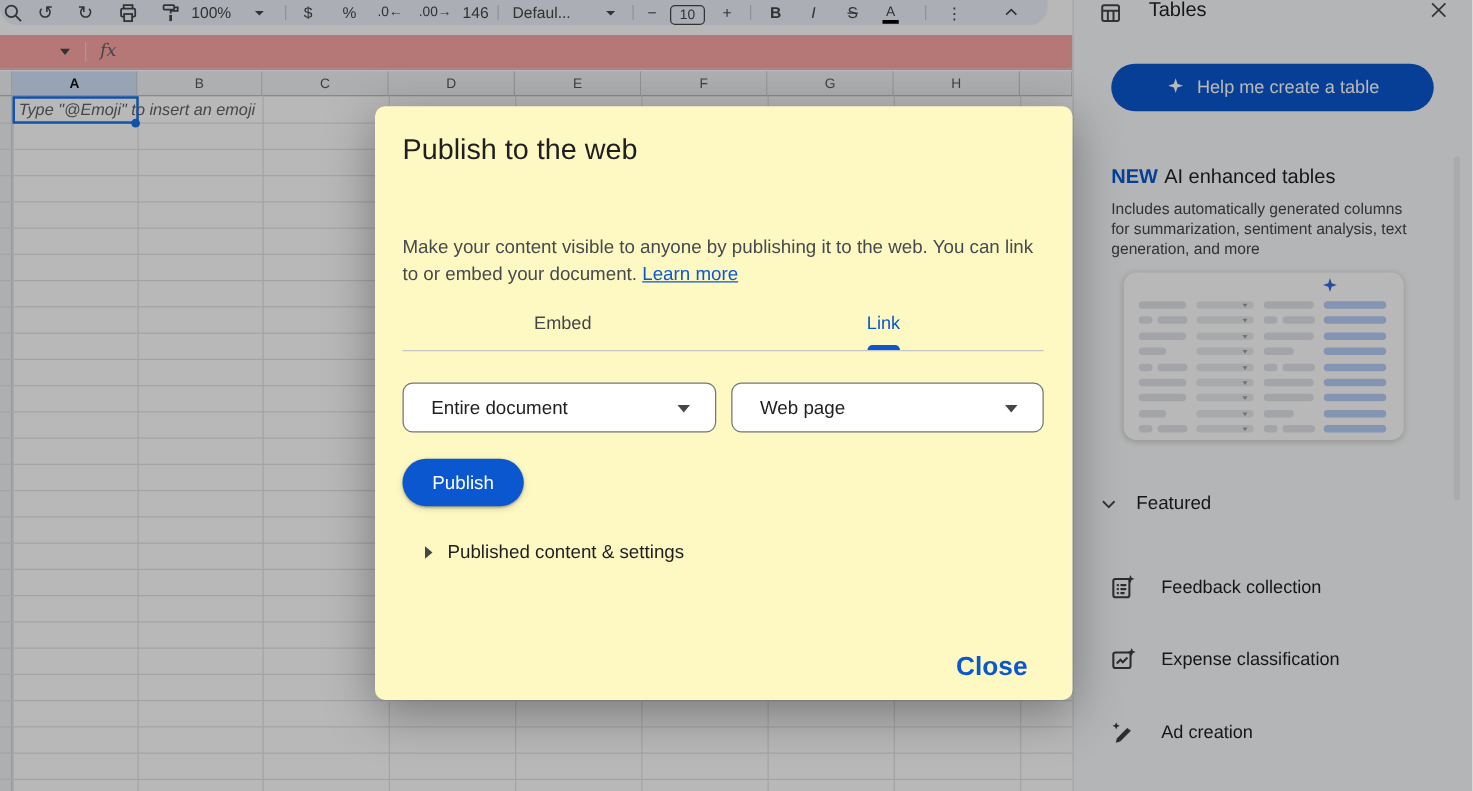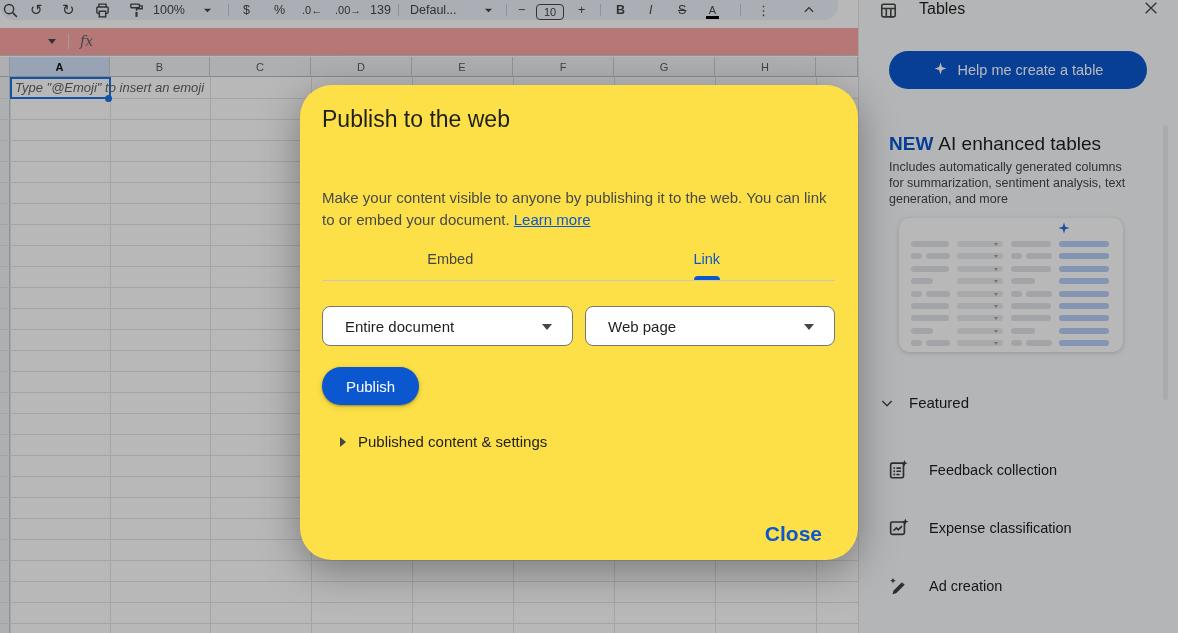--- a/index.html
+++ b/index.html
@@ -48,21 +48,21 @@
   
   .sidebar { position:absolute; left:858px; top:0; width:320px; height:633px;
              background:#fafbfc; border-left:1px solid #e3e4e6; }
   .sb-head-icon { position:absolute; left:20px; top:1px; }
   .sb-title { position:absolute; left:60px; top:0px; font-size:16px; font-weight:500; color:#1f1f1f; }
   .sb-close { position:absolute; left:284px; top:0px; cursor:pointer; }
   .help-btn { position:absolute; left:30px; top:51px; width:258px; height:38px; border:none;
               border-radius:19px; background:#0b57d0; color:#fff; font-size:14.5px; font-weight:500;
               display:flex; align-items:center; justify-content:center; gap:10px; cursor:pointer;
               font-family:inherit; }
-  .new-line { position:absolute; left:30px; top:133px; font-size:19px; color:#1f1f1f; }
+  .new-line { position:absolute; left:30px; top:133px; font-size:16px; color:#1f1f1f; }
   .new-badge { color:#0b57d0; font-weight:bold; margin-right:5px; }
   .sb-desc { position:absolute; left:30px; top:159px; width:244px; font-size:12.5px;
              line-height:16px; color:#474747; }
   .illus { position:absolute; left:40px; top:218px; width:224px; height:134px; background:#fff;
            border-radius:10px; box-shadow:0 1px 5px rgba(0,0,0,0.18); overflow:hidden; }
   .illus .bar { position:absolute; height:6px; border-radius:3px; background:#e2e4e8; }
   .illus .pill2 { background:#e9ebee; }
   .illus .pill2 i { position:absolute; right:5px; top:2px; width:0; height:0;
                     border-left:2.5px solid transparent; border-right:2.5px solid transparent;
                     border-top:3px solid #9aa0a6; }
@@ -72,22 +72,22 @@
                cursor:pointer; }
   .feat-head span { font-size:15px; font-weight:500; color:#1f1f1f; }
   .feat-item { position:absolute; left:20px; width:280px; height:36px; display:flex;
                align-items:center; gap:20px; padding-left:8px; cursor:pointer; }
   .feat-item span { font-size:14.5px; color:#1f1f1f; }
   .sb-scroll { position:absolute; left:304px; top:125px; width:5px; height:275px;
                border-radius:3px; background:#eceef0; }
 
   
   .scrim { position:absolute; inset:0; background:rgba(0,0,0,0.28); z-index:50; }
-  .dialog { position:absolute; left:300px; top:85px; width:558px; height:475px; background:#fde047;
-            border-radius:32px; z-index:100; box-shadow:0 10px 40px rgba(0,0,0,0.35); }
+  .dialog { position:absolute; left:300px; top:85px; width:558px; height:475px; background:#fef9c3;
+            border-radius:8px; z-index:100; box-shadow:0 10px 40px rgba(0,0,0,0.35); }
   .dlg-title { position:absolute; left:22px; top:21px; font-size:23px; color:#1f1f1f; }
   .dlg-status { position:absolute; left:22px; top:64px; font-size:15px; color:#464a4d; }
   .dlg-para { position:absolute; left:22px; top:102px; width:506px; font-size:15px;
               line-height:21.5px; color:#464a4d; }
   .dlg-para a { color:#0b57d0; text-decoration:underline; cursor:pointer; }
   .tabs { position:absolute; left:22px; top:152px; width:513px; height:43px; display:flex; }
   .tab { flex:1; display:flex; align-items:center; justify-content:center; font-size:14.5px;
          font-weight:500; color:#444746; cursor:pointer; position:relative; }
   .tab.active { color:#0b57d0; }
   .tab-ind { position:absolute; left:50%; transform:translateX(-50%); bottom:0; width:26px;
@@ -162,21 +162,21 @@
       </div>
     <div class="tb" style="left:302px;font-size:11px">
         <span>.0</span>
         <span>←</span>
       </div>
     <div class="tb" style="left:335px;font-size:11px">
         <span>.00</span>
         <span>→</span>
       </div>
     <div class="tb" style="left:370px">
-        <span>139</span>
+        <span>146</span>
       </div>
     <div class="tb-sep" style="left:398px"></div>
     <div class="tb" style="left:410px;max-width:58px;overflow:hidden;white-space:nowrap">
         <span>Defaul...</span>
       </div>
     <div class="tb" style="left:484px">
       <svg width="9" height="9" viewBox="0 0 10 10">
           <path d="M1 3l4 4 4-4z" fill="#444746"></path>
         </svg>
     </div>

